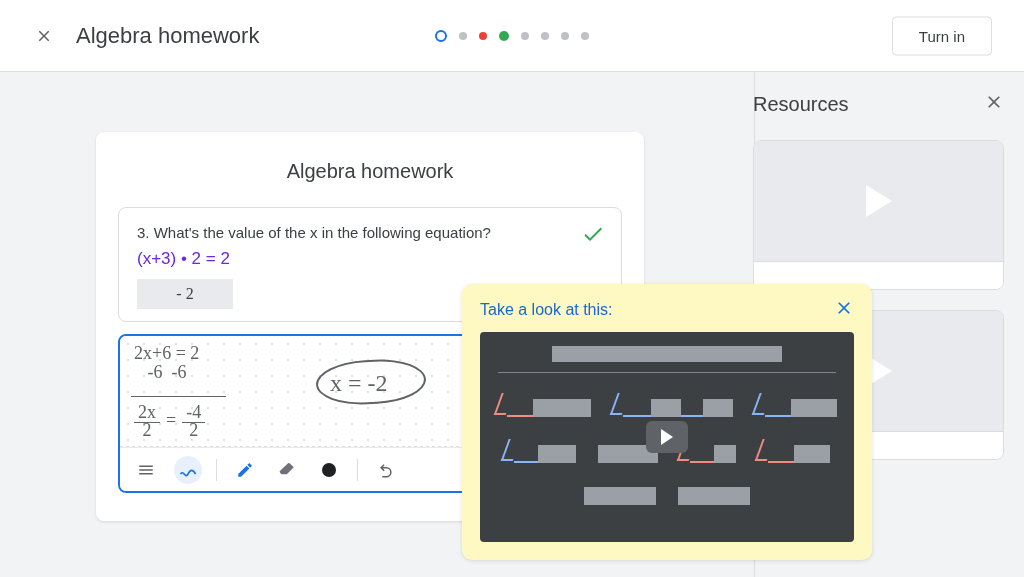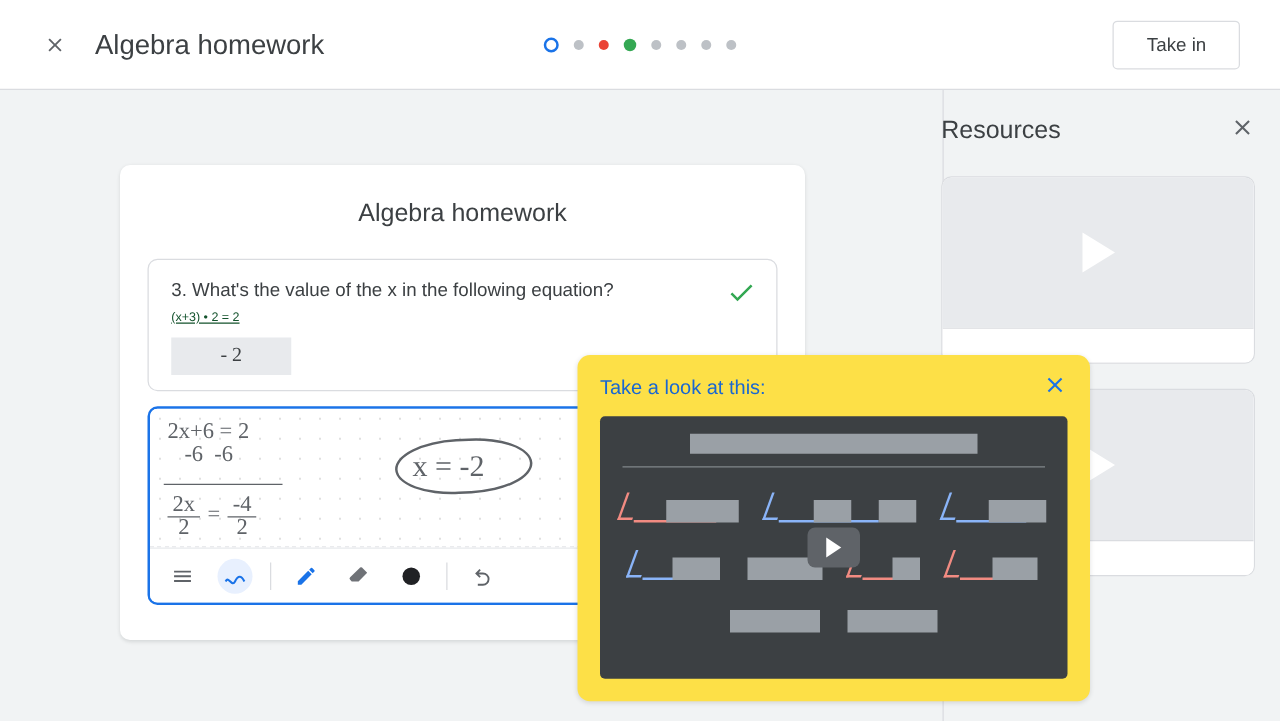--- a/index.html
+++ b/index.html
@@ -18,21 +18,21 @@
 
   
   .workspace { position:relative; width:100%; height:calc(577px - 72px); background:#f1f3f4; }
   .divider-v { position:absolute; left:754px; top:0; bottom:0; border-left:1px solid #dadce0; }
 
   
   .sheet { position:absolute; left:96px; top:60px; width:548px; background:#fff; border-radius:8px; box-shadow:0 1px 3px rgba(60,64,67,.15); padding:28px 22px 28px 22px; }
   .sheet h2 { text-align:center; font-size:20px; font-weight:400; color:#3c4043; margin-bottom:24px; }
   .question-card { border:1px solid #dadce0; border-radius:8px; padding:16px 18px 12px; position:relative; }
   .qtext { font-size:15px; font-weight:500; color:#3c4043; margin-bottom:8px; padding-right:40px; }
-  .qeq { font-size:10px; color:#14532d; margin-bottom:10px;text-decoration:underline; }
+  .qeq { font-size:17px; color:#6d28d9; margin-bottom:10px; }
   .check { position:absolute; right:16px; top:14px; color:#34a853; }
   .answerbox { width:96px; height:30px; background:#e8eaed; display:flex; align-items:center; justify-content:center; font-family:'Comic Sans MS', 'Segoe Script', cursive; font-size:16px; color:#3c4043; }
 
   
   .scratch { margin-top:12px; border:2px solid #1a73e8; border-radius:8px; overflow:hidden; }
   .scratch-canvas { width:100%; height:110px; background:
      radial-gradient(#e0e0e0 1px, transparent 1px) 0 0/16px 16px,
      #fff;
      display:flex; padding:8px 14px; position:relative; }
   .handwriting { font-family:'Comic Sans MS','Segoe Script',cursive; font-size:18px; color:#5f6368; line-height:1.05; white-space:pre; }
@@ -54,21 +54,21 @@
   .resources { position:absolute; left:731px; top:0; right:0; height:100%; padding:20px 20px 0 22px; }
   .res-head { display:flex; align-items:center; justify-content:space-between; margin-bottom:24px; }
   .res-head h3 { font-size:20px; font-weight:400; color:#3c4043; }
   .res-close { color:#5f6368; cursor:pointer; }
   .res-card { width:100%; border:1px solid #dadce0; border-radius:8px; background:#fff; margin-bottom:20px; overflow:hidden; }
   .res-thumb { height:120px; background:#e8eaed; display:flex; align-items:center; justify-content:center; }
   .res-play { width:0; height:0; border-left:26px solid #fff; border-top:16px solid transparent; border-bottom:16px solid transparent; }
   .res-caption { height:28px; border-top:1px solid #dadce0; background:#fff; }
 
   
-  .hint { position:absolute; left:462px; top:212px; width:410px; background:#fde047; border-radius:10px; padding:14px 18px 18px; box-shadow:0 1px 4px rgba(0,0,0,.12); }
+  .hint { position:absolute; left:462px; top:212px; width:410px; background:#fef9c3; border-radius:10px; padding:14px 18px 18px; box-shadow:0 1px 4px rgba(0,0,0,.12); }
   .hint-head { display:flex; justify-content:space-between; align-items:center; margin-bottom:10px; }
   .hint-title { font-size:16px; color:#1967d2; font-weight:400; }
   .hint-x { color:#1a73e8; cursor:pointer; }
   .hint-video { width:100%; height:210px; background:#3c4043; border-radius:4px; position:relative; padding:14px 18px; }
   .fake-title { width:230px; height:16px; background:#9aa0a6; margin:0 auto 10px; }
   .fake-hr { height:1px; background:#80868b; margin-bottom:22px; }
   .fake-rows { display:flex; flex-direction:column; gap:24px; align-items:center; }
   .fake-row { display:flex; gap:22px; align-items:flex-end; }
   .radical { display:flex; align-items:flex-end; }
   .rtick { width:12px; height:22px; border-left:2px solid; border-bottom:2px solid; transform:skewX(-20deg) translateY(-2px); margin-right:-2px; }
@@ -94,21 +94,21 @@
     <span class="dot ring"></span>
     <span class="dot"></span>
     <span class="dot red"></span>
     <span class="dot green"></span>
     <span class="dot"></span>
     <span class="dot"></span>
     <span class="dot"></span>
     <span class="dot"></span>
   </div>
 
-  <button class="turnin">Take in</button>
+  <button class="turnin">Turn in</button>
 </div>
 
 <div class="workspace">
   <div class="divider-v"></div>
 
   <div class="sheet">
     <h2>Algebra homework</h2>
 
     <div class="question-card">
       <div class="check">

